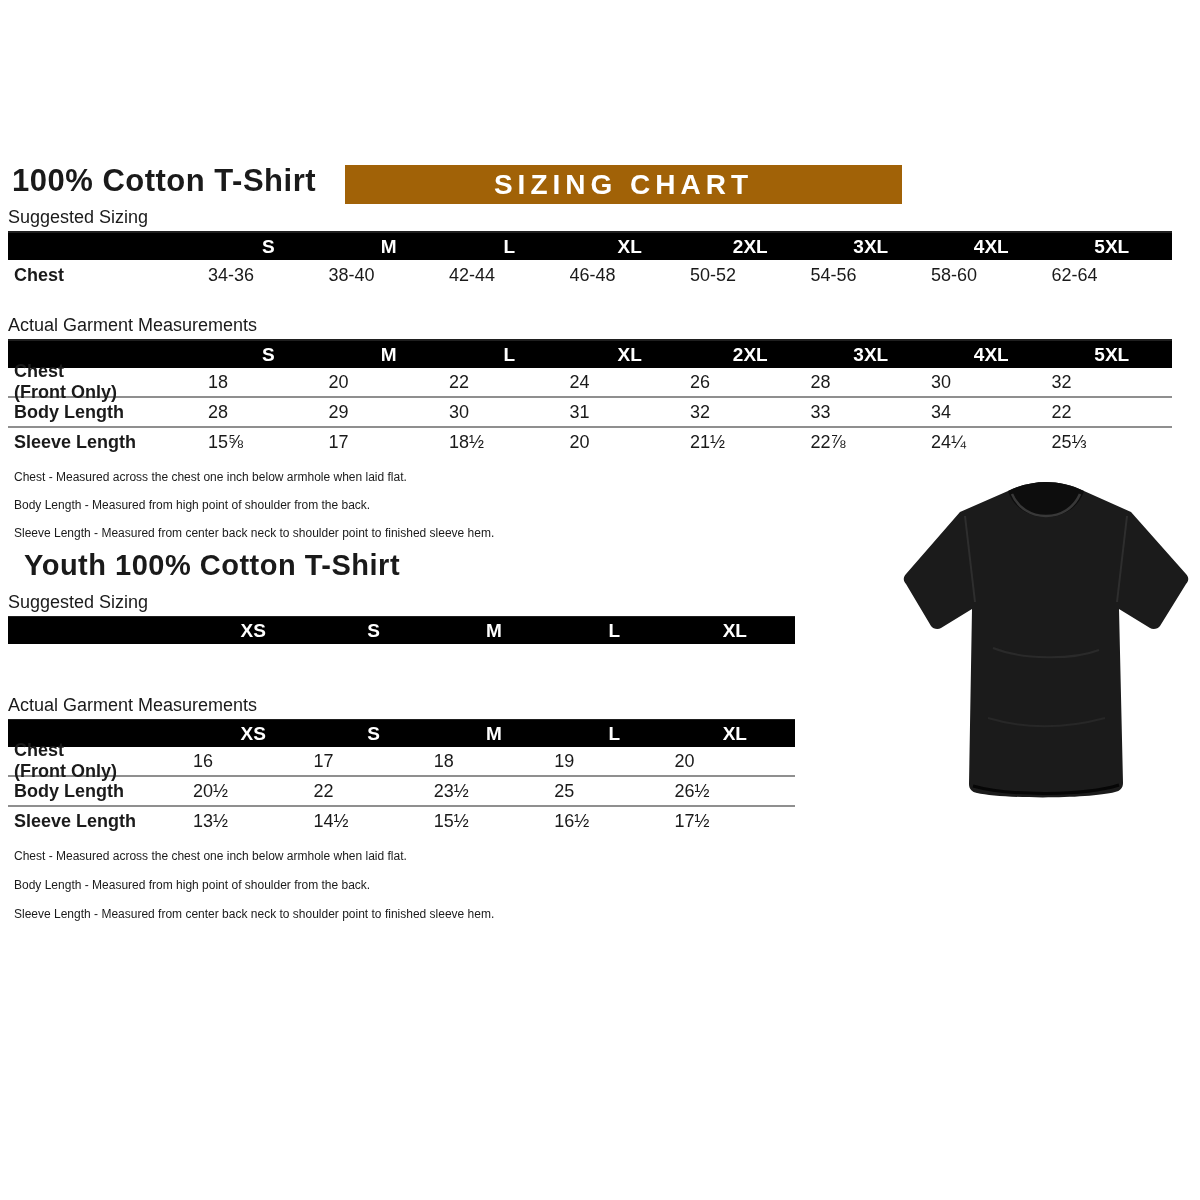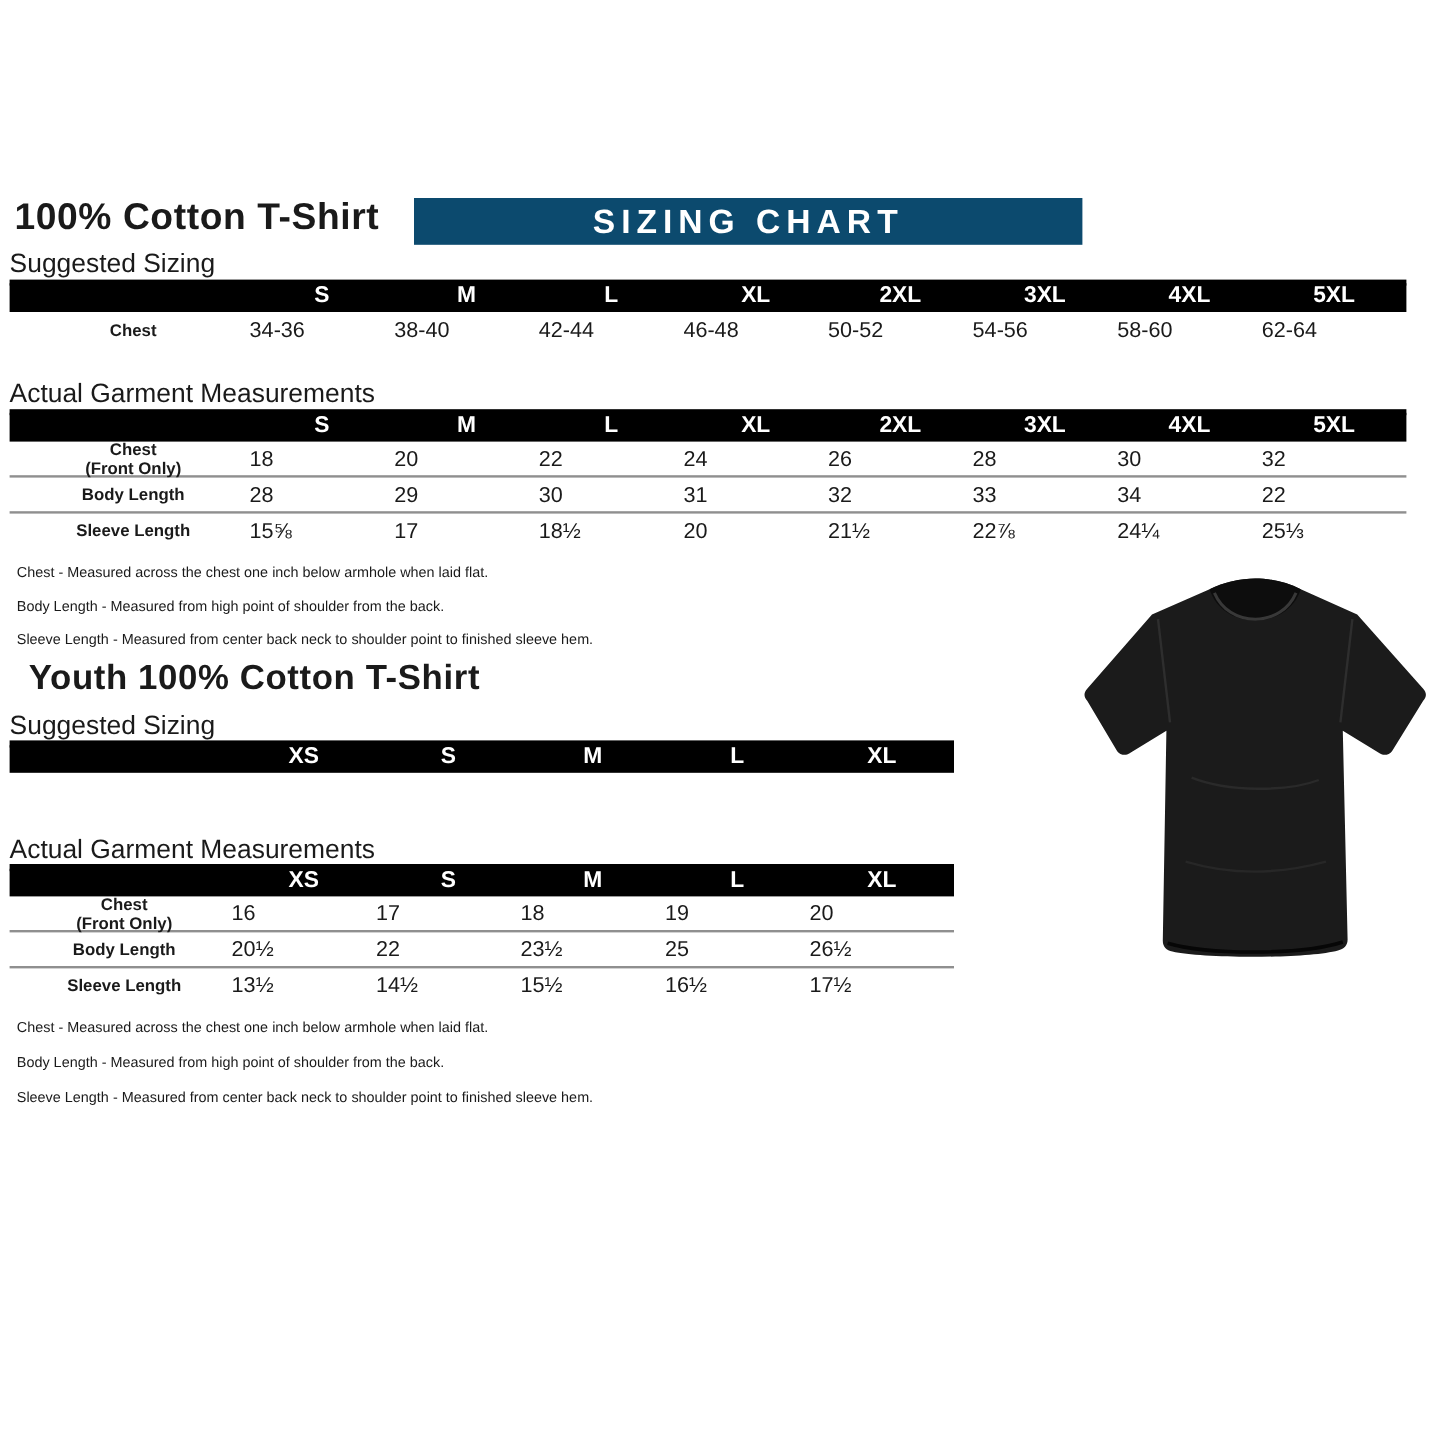--- a/index.html
+++ b/index.html
@@ -6,39 +6,39 @@
   html,body { margin:0; padding:0; background:#ffffff; }
   body { font-family:"Liberation Sans","DejaVu Sans",sans-serif; color:#1a1a1a; }
   .page { position:relative; width:1200px; height:1200px; background:#ffffff; overflow:hidden;padding-left:20px; }
 
   .abs { position:absolute; }
 
   .section-title { font-weight:bold; letter-spacing:0.5px; white-space:nowrap; }
   .title-adult { left:12px; top:163px; font-size:31px; }
   .title-youth { left:24px; top:549px; font-size:29px; }
 
-  .banner { left:345px; top:165px; width:557px; height:39px; background:#0c4a6e;
+  .banner { left:345px; top:165px; width:557px; height:39px; background:#a16207;
             display:flex; align-items:center; justify-content:center; }
   .banner-text { color:#fff; font-weight:bold; font-size:28px; letter-spacing:5px; white-space:nowrap; }
 
-  .table-heading { font-size:22px; padding-bottom:3px; border-bottom:2px solid #1f1f1f; }
+  .table-heading { font-size:18px; padding-bottom:3px; border-bottom:2px solid #1f1f1f; }
   .w-adult { width:1164px; }
   .w-youth { width:787px; }
 
   .table { left:8px; }
   .trow { display:grid; align-items:center; }
   .cols8 .trow { grid-template-columns:200px repeat(8,1fr); }
   .cols5 .trow { grid-template-columns:185px repeat(5,1fr); }
   .thead { background:#000; height:27px; }
   .cell { overflow:hidden; white-space:nowrap; }
   .th { color:#fff; font-weight:bold; font-size:19px; text-align:center; }
   .tr { height:30px; }
   .actual .tr { height:28px; }
   .actual .tr + .tr { border-top:2px solid #8f8f8f; }
-  .rowlabel { padding-left:6px; font-size:14px;text-align:center; }
+  .rowlabel { padding-left:6px; font-size:18px; }
   .lab-strong { font-weight:bold; }
   .lab-suffix { font-weight:bold; }
   .val { font-size:18px; }
 
   .notes { font-size:12px; }
   .notes-adult { left:14px; top:463px; }
   .notes-youth { left:14px; top:842px; }
   .notes-adult .note-line { height:28px; line-height:28px; }
   .notes-youth .note-line { height:29px; line-height:29px; }
 

